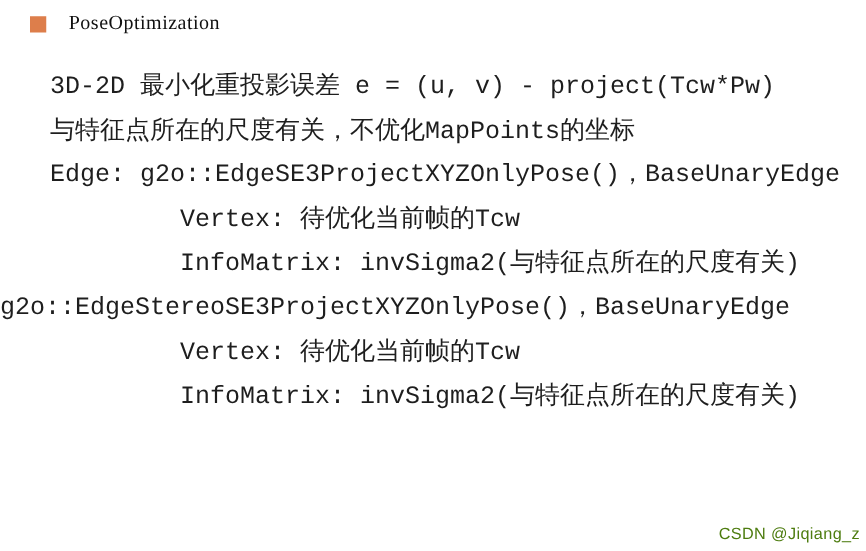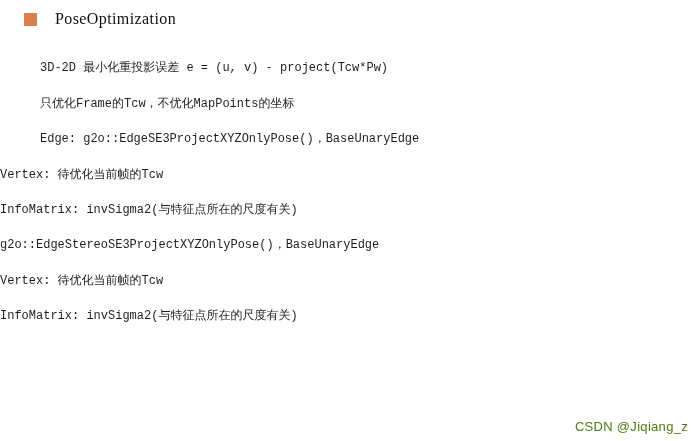--- a/index.html
+++ b/index.html
@@ -38,26 +38,26 @@
   .content {
     position: absolute;
     top: 50px;
     left: 0;
     right: 0;
   }
   .line {
     height: 35.45px;
     display: flex;
     align-items: center;
-    font-size: 12px;
+    font-size: 20px;
     white-space: pre;
   }
   .indent-0 { padding-left: 40px; }
   .indent-1 { }
-  .indent-2 { }
+  .indent-2 { padding-left: 144px; }
   .watermark {
     position: absolute;
     right: 5px;
     bottom: 7px;
     font-family: "Liberation Sans", sans-serif;
     font-size: 13px;
     color: #4d7c0f;
     letter-spacing: 0.3px;
     pointer-events: none;
   }
@@ -67,21 +67,21 @@
 
 <div class="slide">
 
   <div class="title-row">
     <span class="title-bullet"></span>
     <span class="title-text">PoseOptimization</span>
   </div>
 
   <div class="content">
     <div class="line indent-0">3D-2D 最小化重投影误差 e = (u, v) - project(Tcw*Pw)</div>
-    <div class="line indent-0">只优化Frame的Tcw，不优化MapPoints的坐标</div>
+    <div class="line indent-0">与特征点所在的尺度有关，不优化MapPoints的坐标</div>
     <div class="line indent-0">Edge: g2o::EdgeSE3ProjectXYZOnlyPose()，BaseUnaryEdge</div>
     <div class="line indent-2">Vertex: 待优化当前帧的Tcw</div>
     <div class="line indent-2">InfoMatrix: invSigma2(与特征点所在的尺度有关)</div>
     <div class="line indent-1">g2o::EdgeStereoSE3ProjectXYZOnlyPose()，BaseUnaryEdge</div>
     <div class="line indent-2">Vertex: 待优化当前帧的Tcw</div>
     <div class="line indent-2">InfoMatrix: invSigma2(与特征点所在的尺度有关)</div>
   </div>
 
   <div class="watermark">CSDN @Jiqiang_z</div>
 

